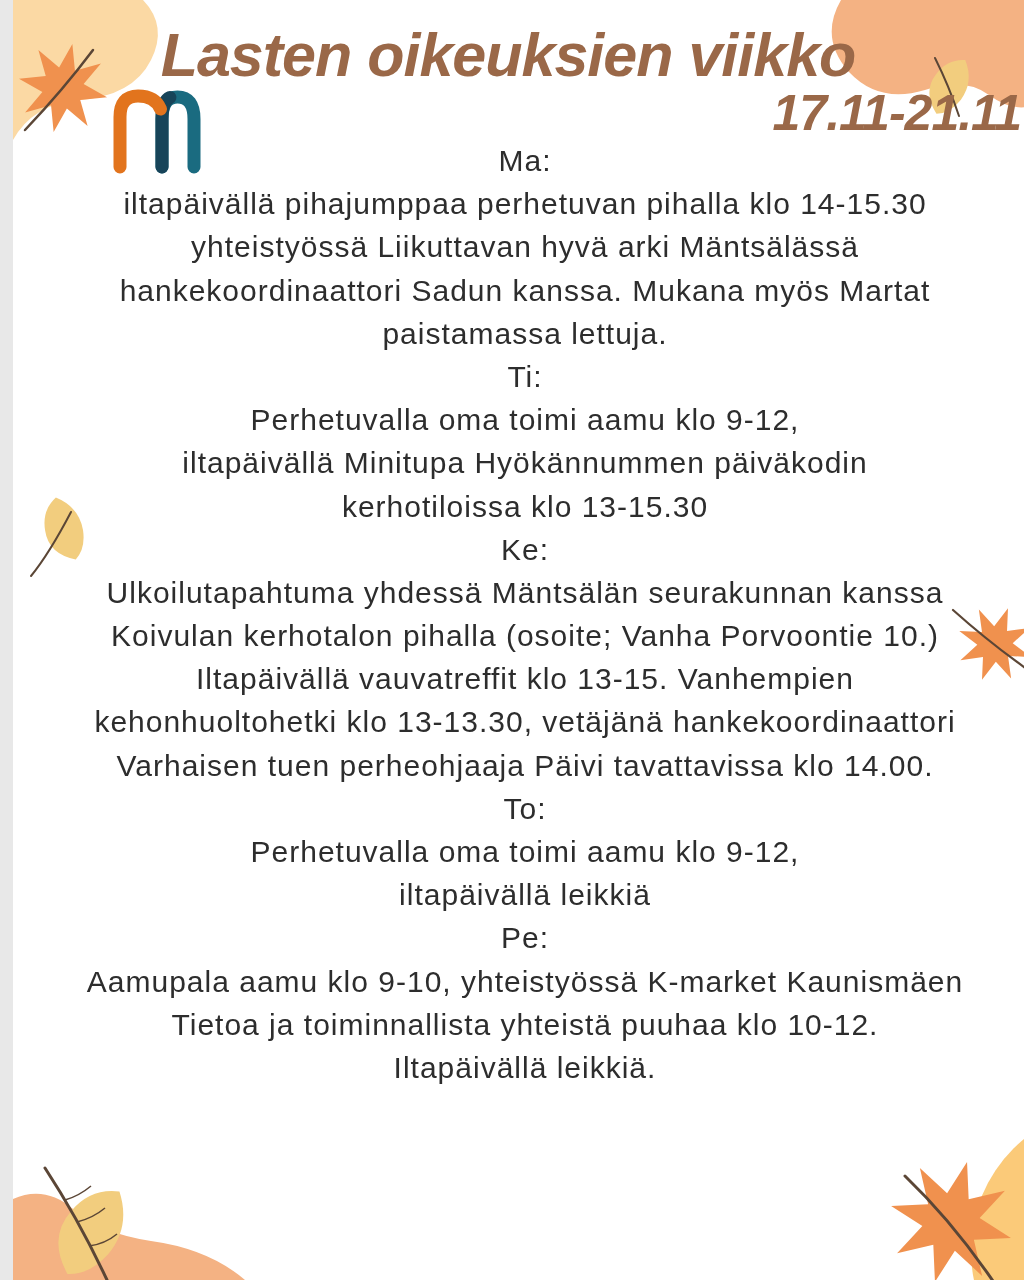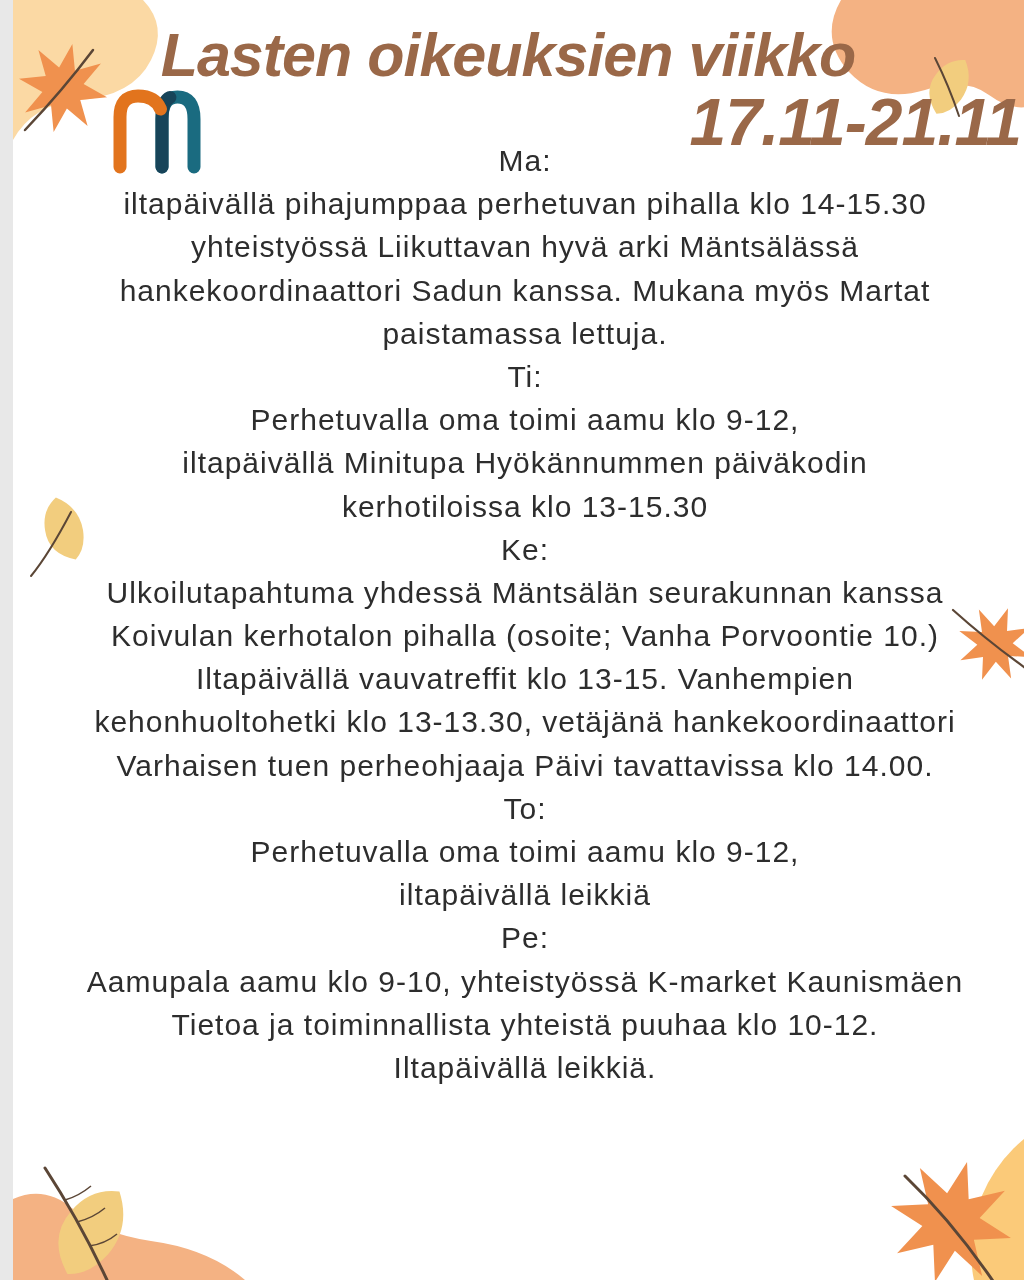--- a/index.html
+++ b/index.html
@@ -31,21 +31,21 @@
   .title{
     position:absolute;top:20px;left:0;width:990px;
     text-align:center;
     font-size:61px;font-weight:800;font-style:italic;
     letter-spacing:-1px;
     color:var(--title-brown);
     z-index:2;
   }
   .date-range{
     position:absolute;top:84px;right:16px;
-    font-size:66px;font-weight:800;font-style:italic;
+    font-size:50px;font-weight:800;font-style:italic;
     letter-spacing:-1px;
     color:var(--title-brown);
     z-index:2;
   }
   .logo{position:absolute;left:98px;top:88px;z-index:2;}
   .schedule{
     position:absolute;top:139px;left:0;right:0;
     z-index:2;
     text-align:center;
     color:var(--body-text);

